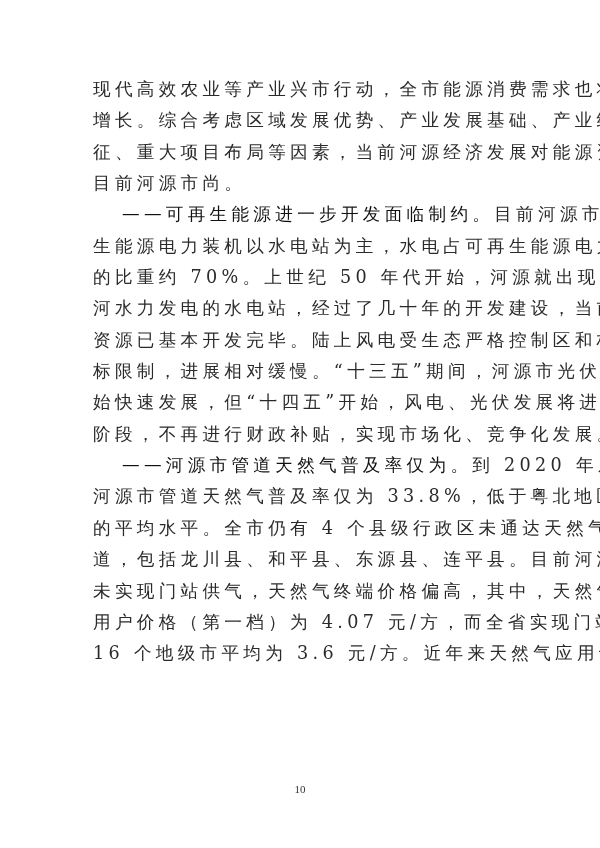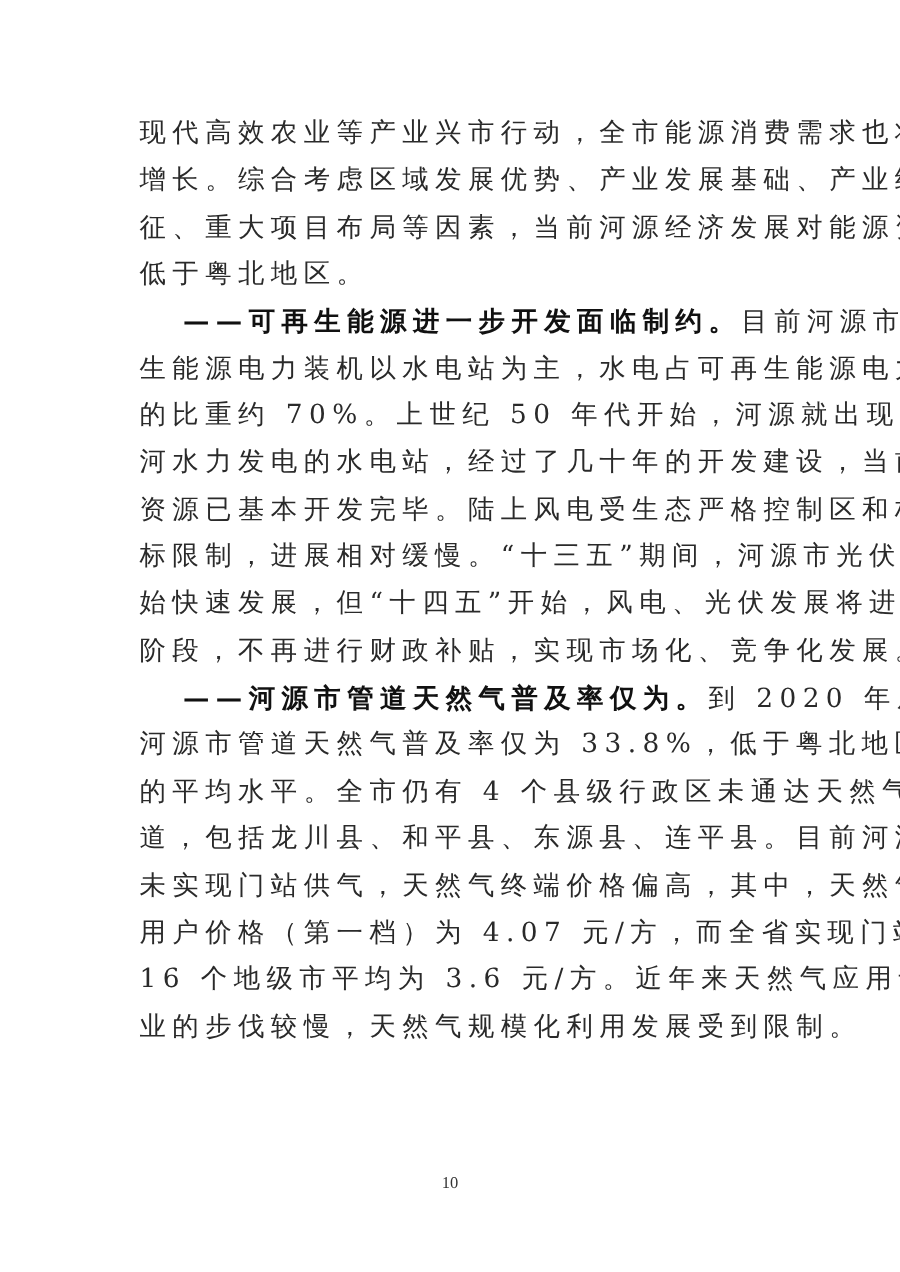--- a/index.html
+++ b/index.html
@@ -32,21 +32,21 @@
       color: #2a2a2a;
       letter-spacing: 4.3px;
     }
     .para {
       margin: 0;
       padding: 0;
       text-align: justify;
       text-align-last: left;
     }
     .lead {
-      font-weight: bold;
+      font-weight: normal;
       color: #111111;
     }
     .line {
       display: block;
       white-space: nowrap;
       height: 31.35px;
     }
     .page-number {
       position: absolute;
       left: 0;
@@ -61,21 +61,21 @@
 </head>
 <body>
 
 <div class="page">
   <div class="text-block">
 
     <div class="para">
       <span class="line">现代高效农业等产业兴市行动，全市能源消费需求也将持续</span>
       <span class="line">增长。综合考虑区域发展优势、产业发展基础、产业结构特</span>
       <span class="line">征、重大项目布局等因素，当前河源经济发展对能源资源的</span>
-      <span class="line">低于粤北地区。</span>
+      <span class="line">目前河源市尚。</span>
     </div>
 
     <div class="para">
       <span class="line" style="padding-left:29px;"><span class="lead">——可再生能源进一步开发面临制约。</span><span>目前河源市可再</span></span>
       <span class="line">生能源电力装机以水电站为主，水电占可再生能源电力装机</span>
       <span class="line">的比重约 70%。上世纪 50 年代开始，河源就出现了利用江</span>
       <span class="line">河水力发电的水电站，经过了几十年的开发建设，当前水能</span>
       <span class="line">资源已基本开发完毕。陆上风电受生态严格控制区和林地指</span>
       <span class="line">标限制，进展相对缓慢。“十三五”期间，河源市光伏发电开</span>
       <span class="line">始快速发展，但“十四五”开始，风电、光伏发展将进入平价</span>
@@ -83,19 +83,18 @@
     </div>
 
     <div class="para">
       <span class="line" style="padding-left:29px;"><span class="lead">——河源市管道天然气普及率仅为。</span><span>到 2020 年底，</span></span>
       <span class="line">河源市管道天然气普及率仅为 33.8%，低于粤北地区 47.7%</span>
       <span class="line">的平均水平。全市仍有 4 个县级行政区未通达天然气主干管</span>
       <span class="line">道，包括龙川县、和平县、东源县、连平县。目前河源市尚</span>
       <span class="line">未实现门站供气，天然气终端价格偏高，其中，天然气居民</span>
       <span class="line">用户价格（第一档）为 4.07 元/方，而全省实现门站供气的</span>
       <span class="line">16 个地级市平均为 3.6 元/方。近年来天然气应用于发电和工</span>
-      <span class="line">业的步伐较慢，天然气规模化利用发展受到限制。</span>
     </div>
 
   </div>
 
   <div class="page-number">10</div>
 </div>
 
 </body></html>

